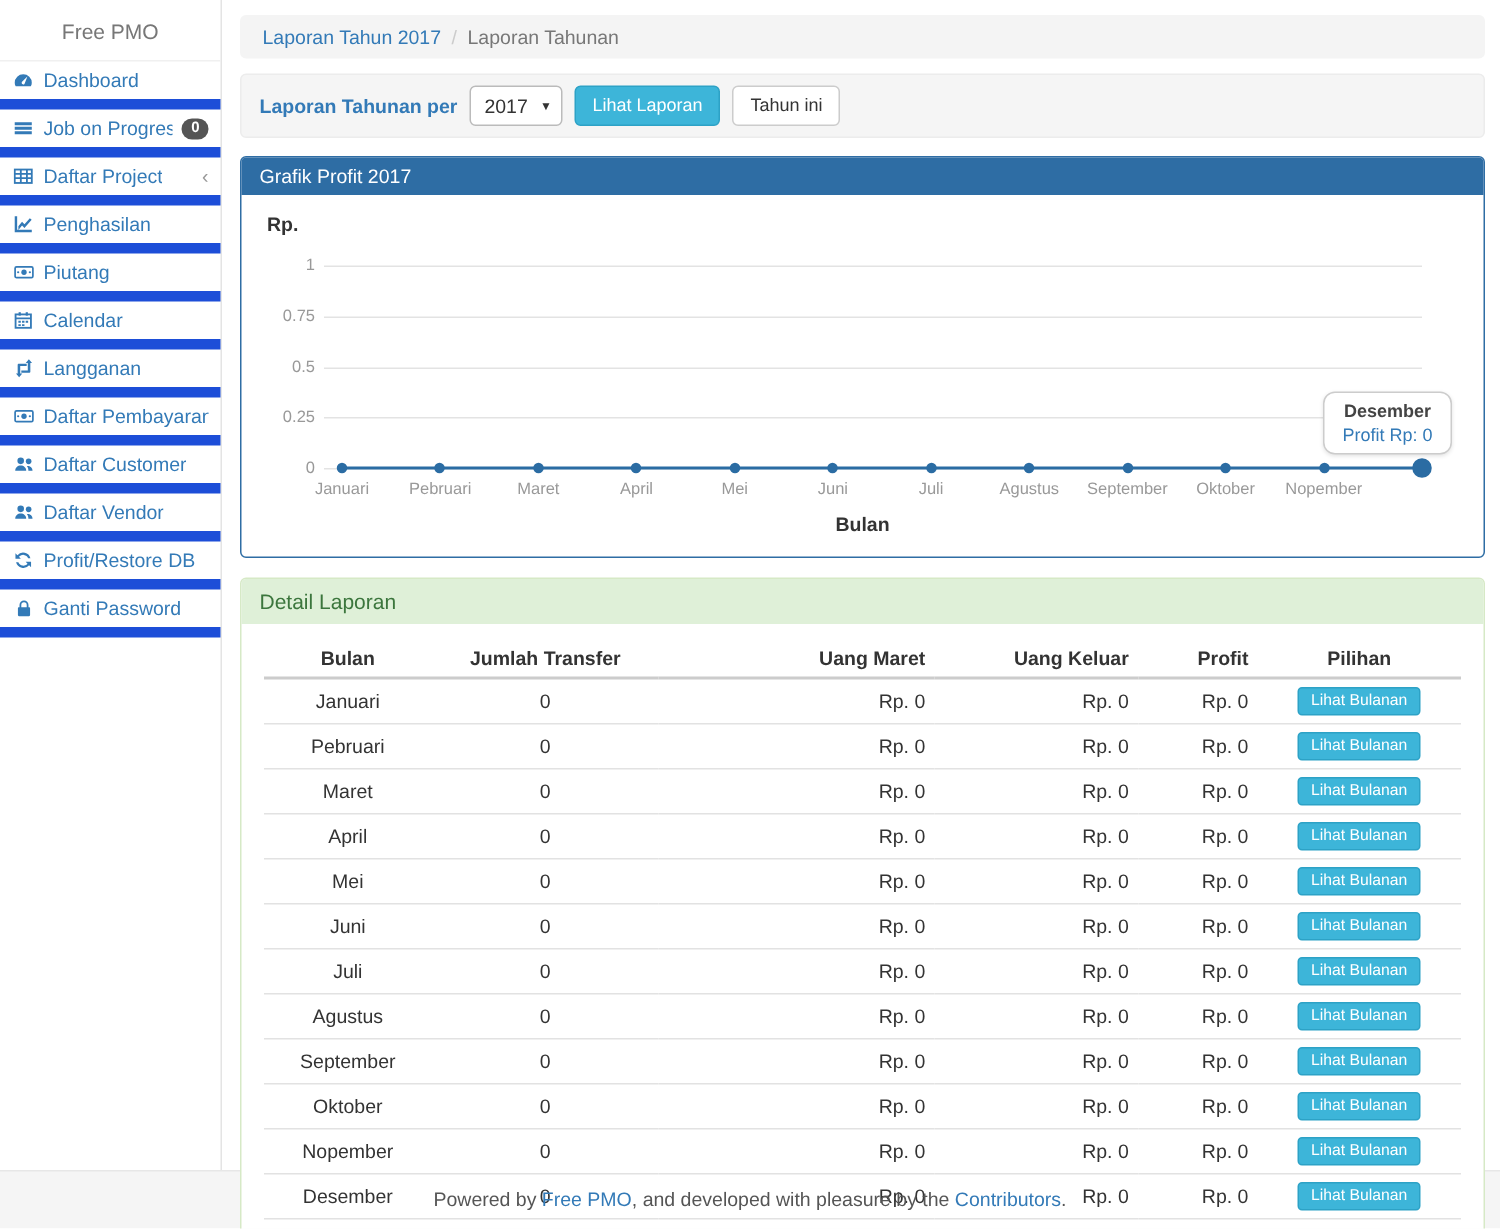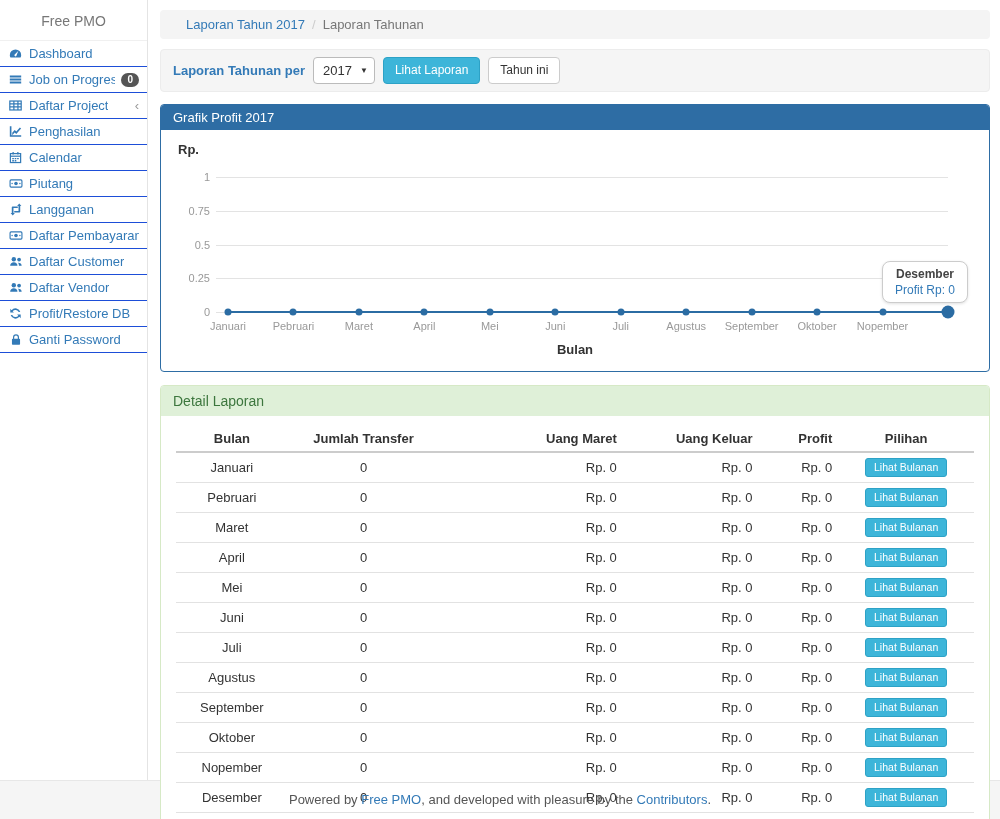--- a/index.html
+++ b/index.html
@@ -11,34 +11,34 @@
   }
   a { text-decoration:none; }
 
   .main-row { display:flex; height:780px; }
 
   
   .sidebar { width:148px; flex-shrink:0; border-right:1px solid #e4e4e4; padding-top:8px; background:#fff; }
   .logo-wrap { text-align:center; }
   .brand-name { text-align:center; color:#777; font-size:14px; margin:5px 0 11px; }
   .menu { border-top:1px solid #f0f0f0; }
-  .mitem { display:flex; align-items:center; gap:6px; padding:5px 8px; border-bottom:1px solid #1d4ed8;
+  .mitem { display:flex; align-items:center; gap:6px; padding:5px 8px; border-bottom:7px solid #1d4ed8;
            color:#337ab7; cursor:pointer; font-size:13px; }
   .mitem .ic { width:15px; height:14px; display:inline-flex; align-items:center; justify-content:center; flex-shrink:0; }
   .mitem .ic svg { display:block; }
   .mlabel { white-space:nowrap; overflow:hidden; }
   .badge0 { margin-left:auto; background:#555; color:#fff; font-size:10px; font-weight:bold;
             padding:1px 6px; border-radius:9px; line-height:12px; }
   .chev { margin-left:auto; color:#999; font-size:13px; line-height:10px; }
 
   
   .content { flex:1; min-width:0; padding:10px 10px 0 12px; }
 
   .breadcrumb { background:#f4f4f4; border-radius:4px; padding:7px 15px; margin-bottom:10px; color:#999; }
-  .breadcrumb a { color:#337ab7;margin-left:11px; }
+  .breadcrumb a { color:#337ab7; }
   .bc-sep { margin:0 7px; color:#ccc; }
   .bc-current { color:#777; }
 
   .filterbar { background:#f5f5f5; border:1px solid #ececec; border-radius:4px; padding:7px 12px;
                margin-bottom:12px; display:flex; align-items:center; gap:8px; }
   .flabel { color:#337ab7; font-weight:bold; }
   .select-wrap { position:relative; }
   select { appearance:none; -webkit-appearance:none; border:1px solid #bbb; border-radius:4px; background:#fff;
            padding:4px 22px 4px 9px; font-family:"Liberation Sans",sans-serif; font-size:13px; color:#333; height:27px; }
   .caret { position:absolute; right:7px; top:9px; font-size:8px; color:#333; pointer-events:none; }
@@ -124,40 +124,40 @@
           <span class="ic">
             <svg width="13" height="13" viewBox="0 0 16 16" fill="currentColor">
               <path d="M1 1.5v13h14v-2H3v-11z"></path>
               <path d="M4 9.6l3-3.6 2 2 4.4-5 1.5 1.3-5.9 6.8-2-2-3 3.6z"></path>
             </svg>
           </span>
           <span class="mlabel">Penghasilan</span>
         </div>
         <div class="mitem">
           <span class="ic">
+            <svg width="14" height="13" viewBox="0 0 16 16">
+              <rect x="0.7" y="3.6" width="14.6" height="8.8" rx="1.2" fill="none" stroke="currentColor" stroke-width="1.4"></rect>
+              <circle cx="8" cy="8" r="2.2" fill="currentColor"></circle>
+              <circle cx="3.2" cy="8" r=".9" fill="currentColor"></circle>
+              <circle cx="12.8" cy="8" r=".9" fill="currentColor"></circle>
+            </svg>
+          </span>
+          <span class="mlabel">Piutang</span>
+        </div>
+        <div class="mitem">
+          <span class="ic">
             <svg width="13" height="13" viewBox="0 0 16 16">
               <rect x="1.7" y="3.2" width="12.6" height="11" fill="none" stroke="currentColor" stroke-width="1.5"></rect>
               <path d="M1.7 6.4h12.6" stroke="currentColor" stroke-width="1.5"></path>
               <rect x="4.2" y="1.4" width="1.8" height="2.8" fill="currentColor"></rect>
               <rect x="10" y="1.4" width="1.8" height="2.8" fill="currentColor"></rect>
               <path d="M4 8.5h2v1.6H4zM7 8.5h2v1.6H7zM10 8.5h2v1.6h-2zM4 11.2h2v1.6H4zM7 11.2h2v1.6H7z" fill="currentColor"></path>
             </svg>
           </span>
           <span class="mlabel">Calendar</span>
-        </div>
-        <div class="mitem">
-          <span class="ic">
-            <svg width="14" height="13" viewBox="0 0 16 16">
-              <rect x="0.7" y="3.6" width="14.6" height="8.8" rx="1.2" fill="none" stroke="currentColor" stroke-width="1.4"></rect>
-              <circle cx="8" cy="8" r="2.2" fill="currentColor"></circle>
-              <circle cx="3.2" cy="8" r=".9" fill="currentColor"></circle>
-              <circle cx="12.8" cy="8" r=".9" fill="currentColor"></circle>
-            </svg>
-          </span>
-          <span class="mlabel">Piutang</span>
         </div>
         <div class="mitem">
           <span class="ic">
             <svg width="14" height="13" viewBox="0 0 16 16" fill="currentColor">
               <path d="M1.4 12.3l2.6 3 2.6-3H4.9V6.1h5.3V4.3H3.7c-.5 0-.9.4-.9.9v7.1zM14.6 3.7L12 .7 9.4 3.7h1.7v6.2H5.8v1.8h6.5c.5 0 .9-.4.9-.9V3.7z"></path>
             </svg>
           </span>
           <span class="mlabel">Langganan</span>
         </div>
         <div class="mitem">

